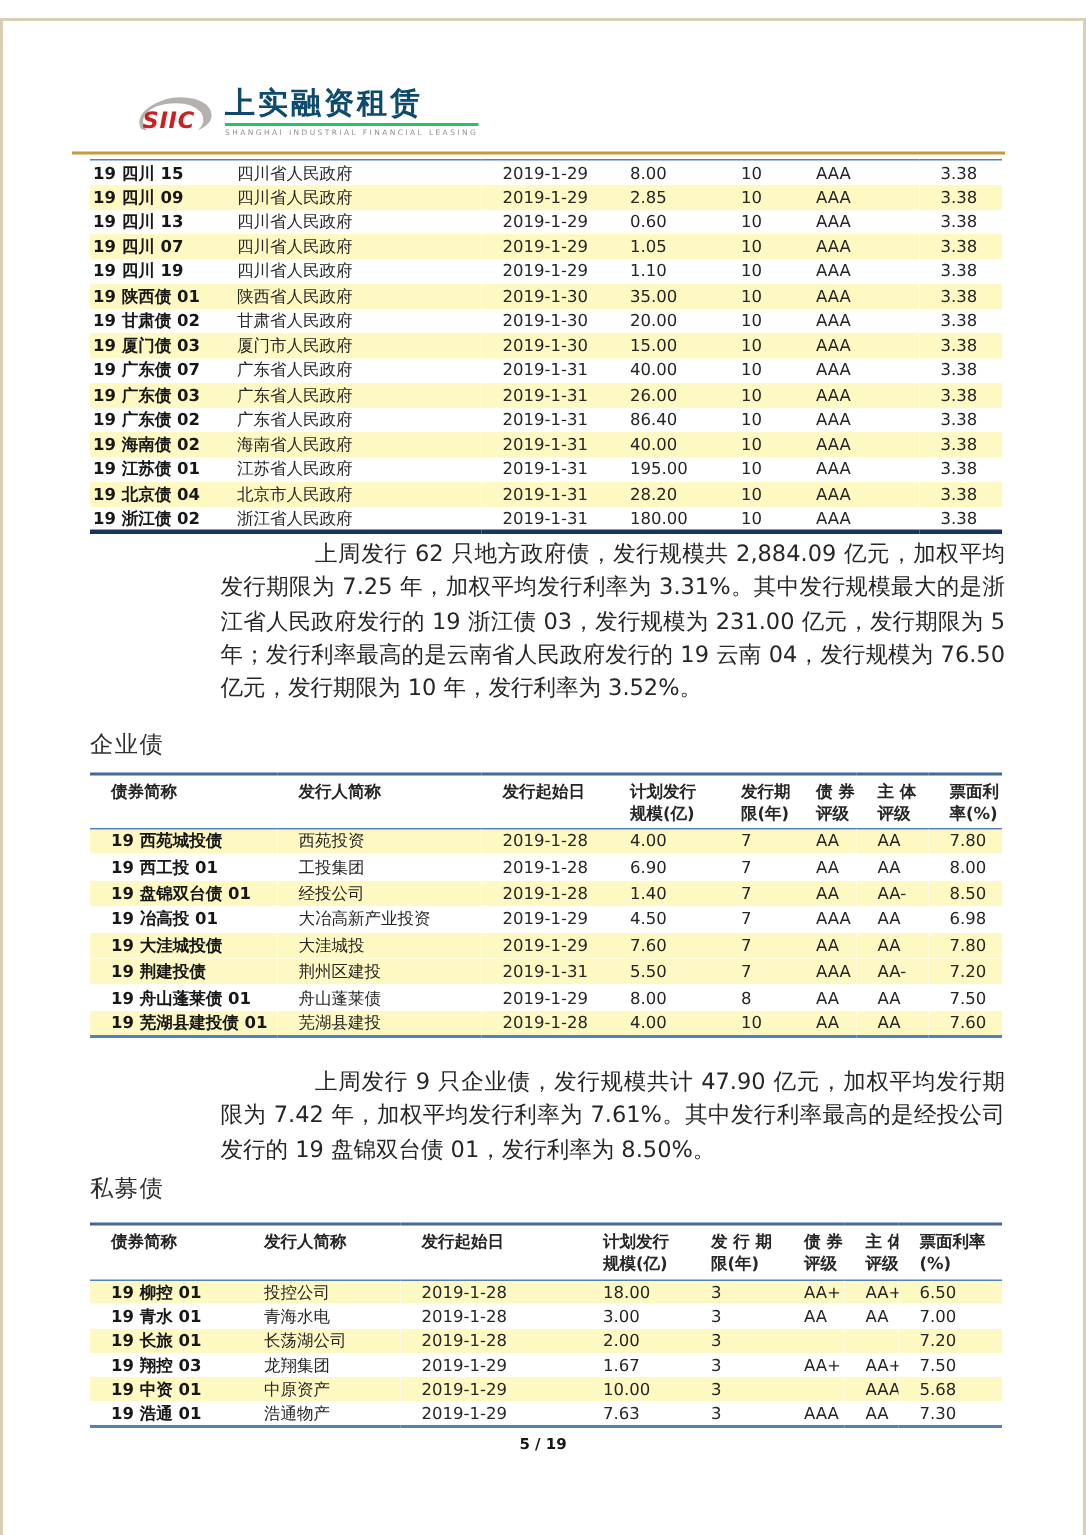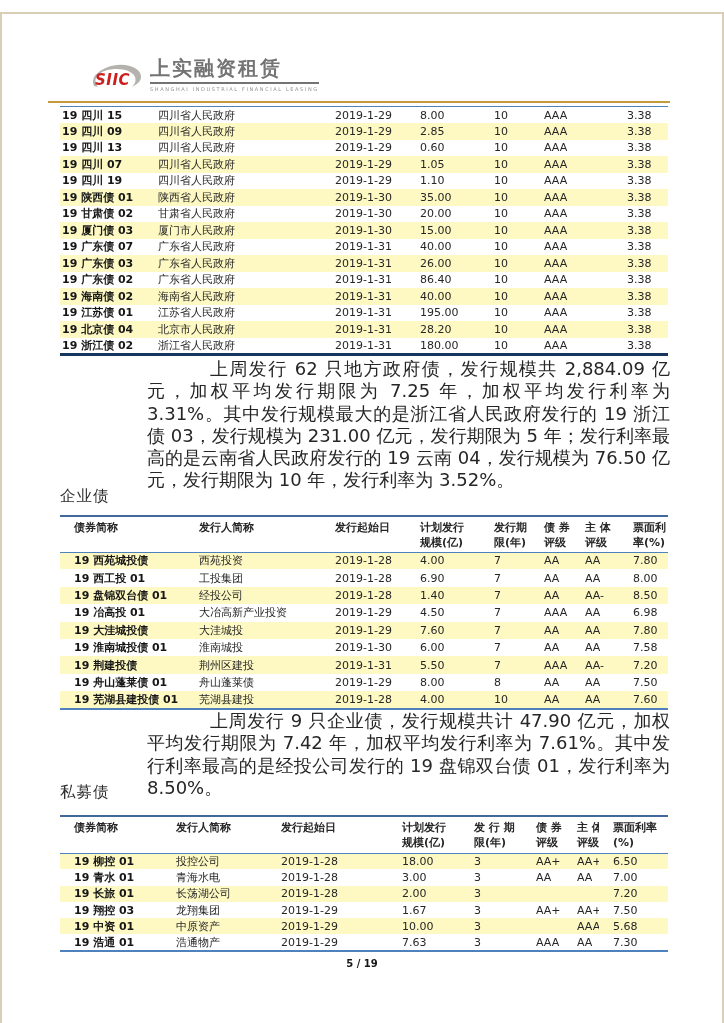--- a/index.html
+++ b/index.html
@@ -6,22 +6,22 @@
   .page {
     position:relative; width:720px; height:1019px; background:#ffffff;
     border:2px solid #d9cfb6; overflow:hidden;
     font-family:"DejaVu Sans","Liberation Sans",sans-serif; color:#262626;margin-top:12px;
   }
   
   .logo-row { position:absolute; top:42px; left:86px; display:flex; align-items:flex-start; }
   .logo-mark { width:56px; height:36px; margin-top:4px; }
   .logo-textblock { margin-left:6px; }
   .logo-cn {
-    font-size:20px; font-weight:bold; letter-spacing:2px; color:#737373;
-    border-bottom:2px solid #737373; padding-bottom:2px; line-height:24px;
+    font-size:20px; font-weight:bold; letter-spacing:2px; color:#0c4a6e;
+    border-bottom:2px solid #22c55e; padding-bottom:2px; line-height:24px;
   }
   .logo-en { font-size:5px; letter-spacing:1.6px; color:#8f8f8f; margin-top:2px; white-space:nowrap; }
   .gold-rule { position:absolute; top:87px; left:46px; width:622px; height:2px; background:#c49a3b; }
   
   table { border-collapse:collapse; table-layout:fixed; width:608px; font-size:11px; }
   td, th { overflow:hidden; white-space:nowrap; padding:0 2px 0 14px; text-align:left; }
   th { font-weight:bold; vertical-align:top; line-height:14.5px; padding-top:4px; color:#262626; }
   td { color:#262626; }
   td:first-child { font-weight:bold; color:#171717; }
   tr.band { background:#fef9c3; }
@@ -30,21 +30,21 @@
   .t-gov td:first-child { padding-left:2px; }
   .t-corp { position:absolute; top:501px; left:58px; border-top:2px solid #41699c; border-bottom:2.5px solid #4f81bd; }
   .t-corp thead tr { height:36px; }
   .t-corp tbody tr { height:17.4px; }
   .t-priv { position:absolute; top:801px; left:58px; border-top:2px solid #41699c; border-bottom:2.5px solid #4f81bd; }
   .t-priv thead tr { height:37px; }
   .t-priv tbody tr { height:16.3px; }
   thead tr { border-bottom:1px solid #4f81bd; }
   
   .para {
-    position:absolute; left:145px; width:523px; font-size:18px; line-height:22.3px;
+    position:absolute; left:145px; width:523px; font-size:15px; line-height:22.3px;
     text-align:justify; text-indent:63px; color:#262626; margin:0;
   }
   .para-gov  { top:344px; }
   .para-corp { top:696px; }
   .sec-title { position:absolute; left:58px; font-size:15.5px; font-weight:400; color:#2f2f2f; margin:0; letter-spacing:1px; }
   .sec-corp { top:472px; }
   .sec-priv { top:768px; }
   
   .footer { position:absolute; top:944px; left:0; width:100%; text-align:center; font-size:10px; font-weight:bold; color:#171717; }
 </style>
@@ -285,30 +285,20 @@
         <tr class="band">
           <td>19 大洼城投债</td>
           <td>大洼城投</td>
           <td>2019-1-29</td>
           <td>7.60</td>
           <td>7</td>
           <td>AA</td>
           <td>AA</td>
           <td>7.80</td>
         </tr>
-        <tr>
-          <td>19 淮南城投债 01</td>
-          <td>淮南城投</td>
-          <td>2019-1-30</td>
-          <td>6.00</td>
-          <td>7</td>
-          <td>AA</td>
-          <td>AA</td>
-          <td>7.58</td>
-        </tr>
         <tr class="band">
           <td>19 荆建投债</td>
           <td>荆州区建投</td>
           <td>2019-1-31</td>
           <td>5.50</td>
           <td>7</td>
           <td>AAA</td>
           <td>AA-</td>
           <td>7.20</td>
         </tr>

